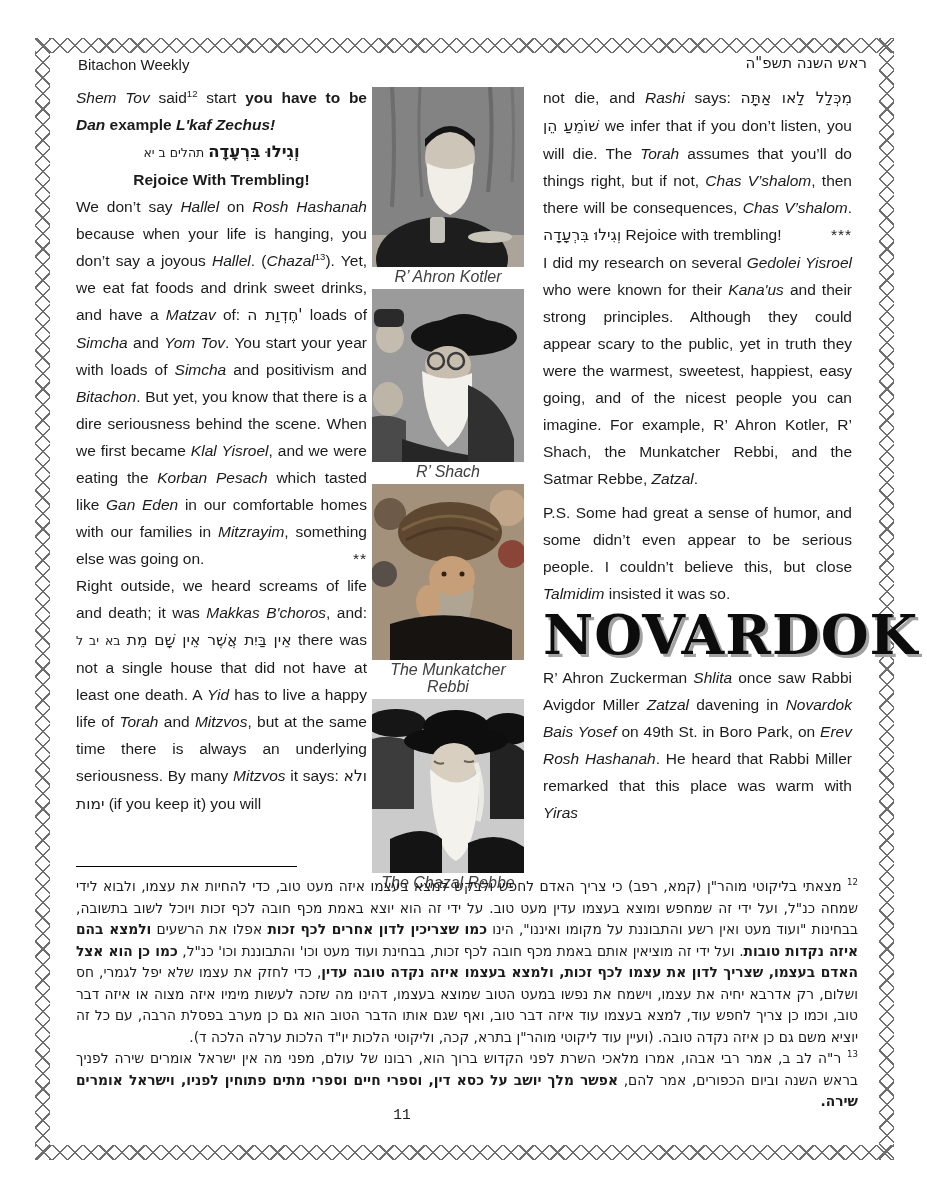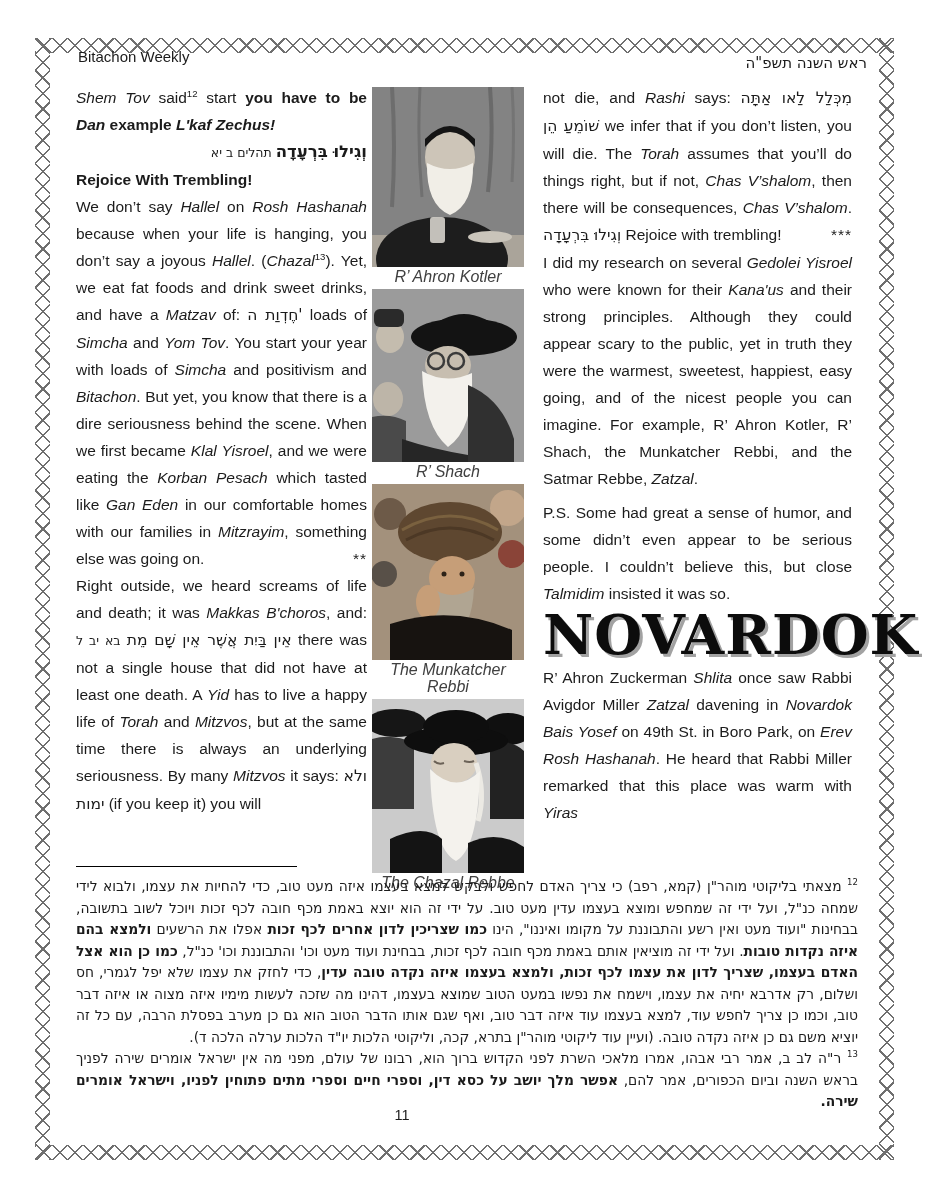--- a/index.html
+++ b/index.html
@@ -11,29 +11,29 @@
   .stitch {
     background:
       repeating-linear-gradient(45deg,  #6f6f6f 0 1.6px, transparent 1.6px 11px),
       repeating-linear-gradient(135deg, #6f6f6f 0 1.6px, transparent 1.6px 11px);
   }
   #frame-top    { left:35px;  top:38px;    width:859px; height:15px; }
   #frame-bottom { left:35px;  top:1145px;  width:859px; height:15px; }
   #frame-left   { left:35px;  top:38px;    width:15px;  height:1122px; }
   #frame-right  { left:879px; top:38px;    width:15px;  height:1122px; }
 
-  #header-left  { left:78px;  top:48px; font-size:15px; }
+  #header-left  { left:78px;  top:56px; font-size:15px; }
   #header-right { left:735px; top:54px; width:132px; text-align:right; font-size:15px;
                   font-family:"DejaVu Sans", sans-serif; direction:rtl; }
 
   .bodytext { font-size:15.5px; line-height:27px; text-align:justify; }
   #col-left  { left:76px;  top:84px; width:291px; }
   #col-right { left:543px; top:84px; width:309px; }
 
-  .center { }
+  .center { text-align:center; }
   .bold   { font-weight:bold; }
 
   
   .r-i   { font-style:italic; }
   .r-b   { font-weight:bold; }
   .r-bi  { font-weight:bold; font-style:italic; }
   .r-sup { vertical-align:super; font-size:0.62em; line-height:0; }
   .r-he  { font-family:"DejaVu Sans", sans-serif; }
   .r-heb { font-family:"DejaVu Sans", sans-serif; font-weight:bold; font-size:16.5px; }
   .r-hes { font-family:"DejaVu Sans", sans-serif; font-size:12.5px; }
@@ -56,21 +56,21 @@
   .caption { font-size:16px; font-style:italic; color:#404040; text-align:center;
              line-height:17px; padding:1px 0 2px 0; }
 
   
   #footnote-divider { left:76px; top:866px; width:221px; border-top:1.5px solid #000; }
   #footnotes { left:76px; top:876px; width:782px; direction:rtl;
     font-family:"DejaVu Sans", sans-serif; font-size:13.8px; line-height:21.5px;
     text-align:justify; }
   #footnotes .fn { margin:0; }
 
-  #page-number { left:0; top:1107px; width:804px; text-align:center; font-size:14.5px; }
+  #page-number { left:0; top:1107px; width:804px; text-align:center; font-size:14.5px;font-family:Liberation Mono, monospace; }
 </style>
 </head>
 <body>
 
 <div id="frame-top" class="abs stitch"></div>
 <div id="frame-bottom" class="abs stitch"></div>
 <div id="frame-left" class="abs stitch"></div>
 <div id="frame-right" class="abs stitch"></div>
 
 <div id="header-left" class="abs">Bitachon Weekly</div>

